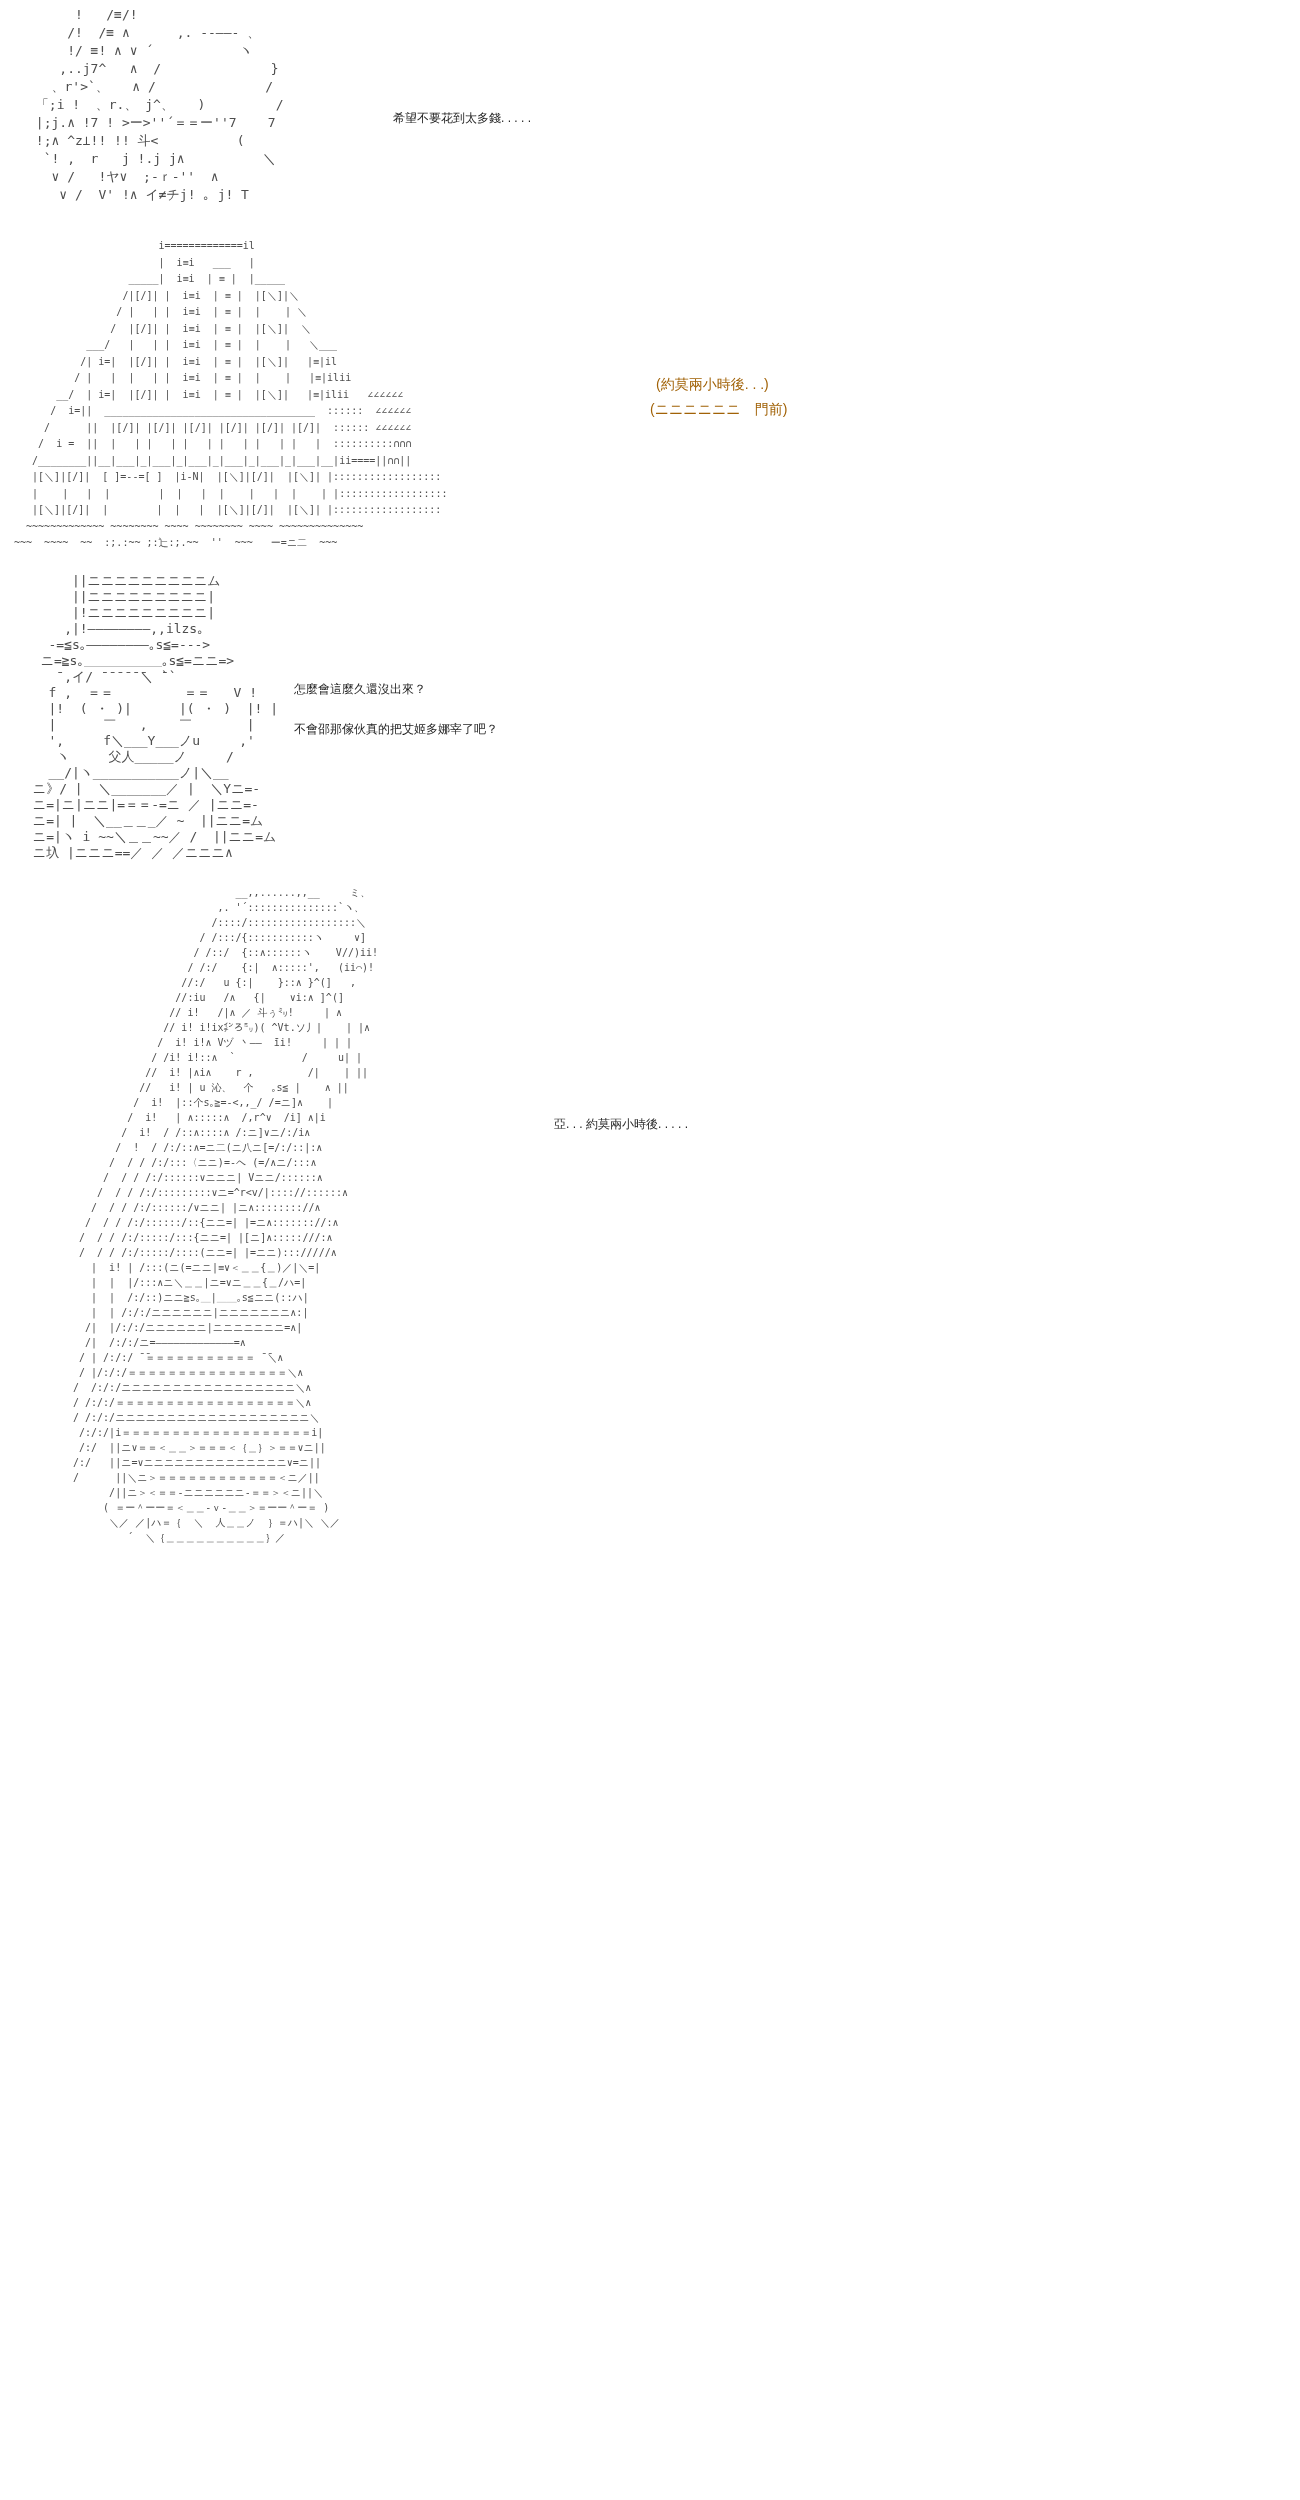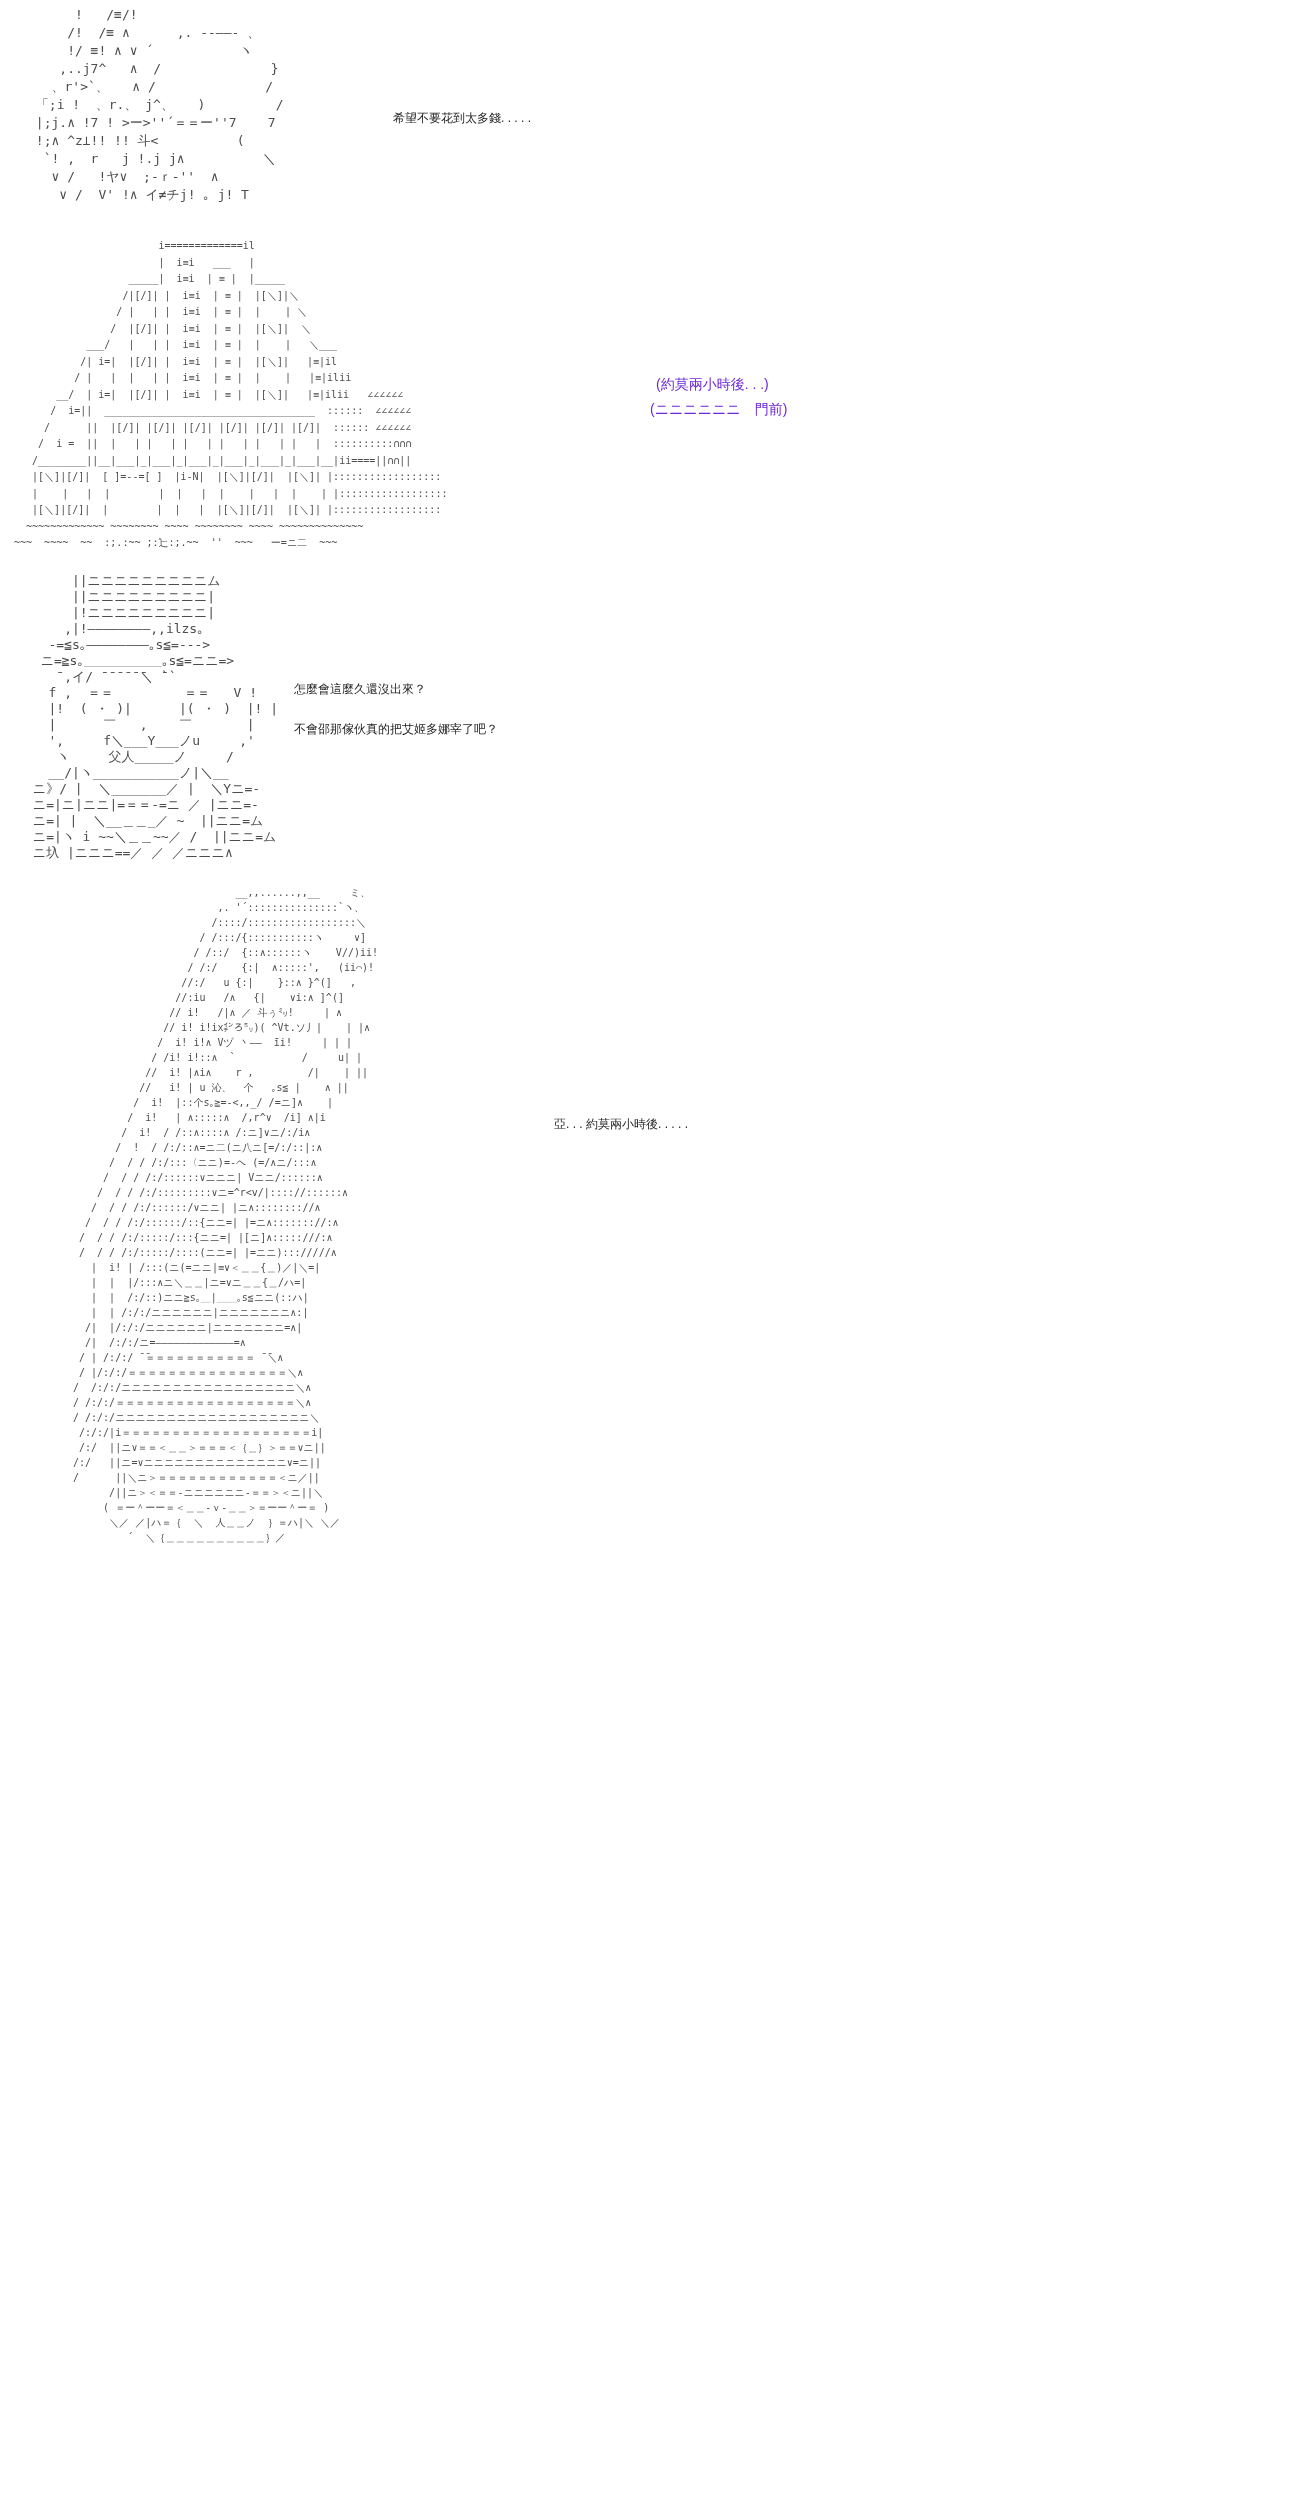--- a/index.html
+++ b/index.html
@@ -21,21 +21,21 @@
     letter-spacing:0;
   }
   .aa.small { font-size:13px; line-height:18px; }
   .dialogue {
     position:absolute;
     white-space:nowrap;
     font-family:"Liberation Sans", "DejaVu Sans", sans-serif;
     color:#1f1f1f;
     font-size:12px;
   }
-  .dialogue.paren { font-size:14px; color:#6d28d9; }
+  .dialogue.paren { font-size:14px; color:#a16207; }
 </style>
 </head>
 <body>
 
 <div class="canvas">
 
   <pre class="aa small" style="left:28px; top:6px;">      !   /≡/!
      /!  /≡ ∧      ,. -‐――- 、
      !/ ≡! ∧ ∨ ´           ヽ
     ,..j7^   ∧  /              }

